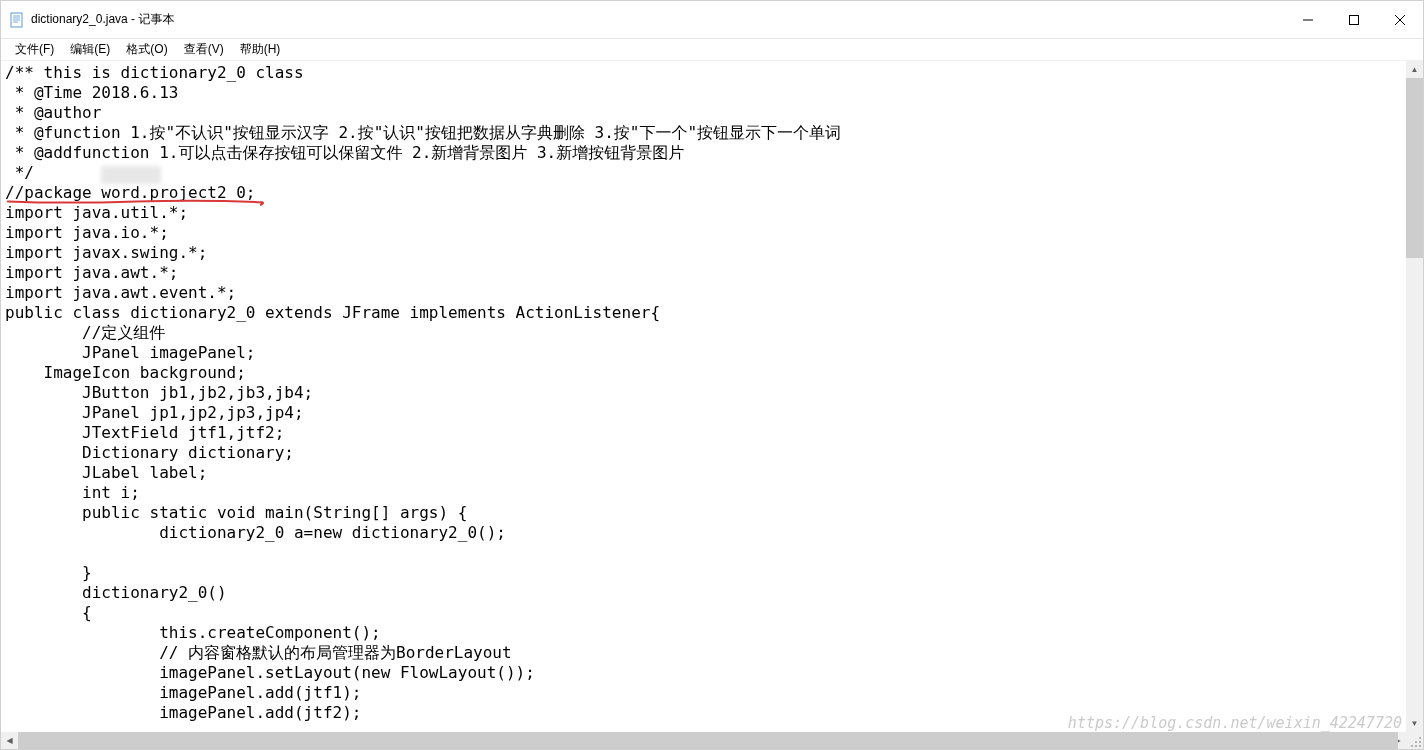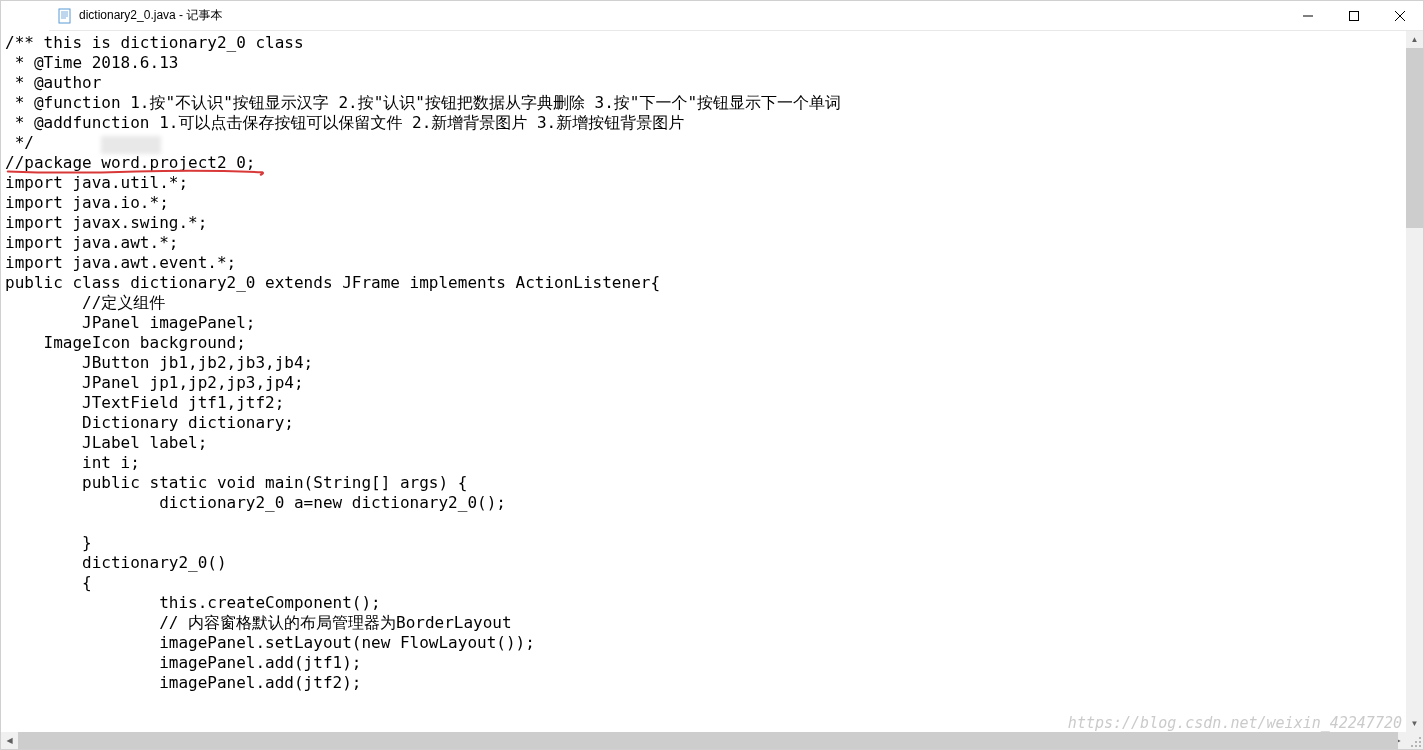--- a/index.html
+++ b/index.html
@@ -17,27 +17,26 @@
       position: relative;
     }
     .window {
       width: 100%;
       height: 100%;
       border: 1px solid #d0d0d0;
       display: flex;
       flex-direction: column;
     }
     .titlebar {
-      height: 30px;
+      height: 38px;
       background: #ffffff;
       display: flex;
       align-items: center;
       padding-left: 8px;
       border-bottom: 1px solid #e8e8e8;
-      margin-left: 48px;
     }
     .titlebar-icon {
       width: 16px;
       height: 16px;
       margin-right: 6px;
     }
     .titlebar-title {
       flex: 1;
       font-size: 12px;
       color: #000;
@@ -210,20 +209,27 @@
       </div>
       <div class="titlebar-btn close">
         <svg width="10" height="10" viewBox="0 0 10 10">
             <line x1="0" y1="0" x2="10" y2="10" stroke="#000" stroke-width="1"></line>
             <line x1="10" y1="0" x2="0" y2="10" stroke="#000" stroke-width="1"></line>
           </svg>
       </div>
     </div>
   </div>
 
+  <div class="menubar">
+    <div class="menu-item">文件(F)</div>
+    <div class="menu-item">编辑(E)</div>
+    <div class="menu-item">格式(O)</div>
+    <div class="menu-item">查看(V)</div>
+    <div class="menu-item">帮助(H)</div>
+  </div>
 
   <div class="content-wrapper">
     <div class="content">/** this is dictionary2_0 class
  * @Time 2018.6.13
  * @author
  * @function 1.按"不认识"按钮显示汉字 2.按"认识"按钮把数据从字典删除 3.按"下一个"按钮显示下一个单词
  * @addfunction 1.可以点击保存按钮可以保留文件 2.新增背景图片 3.新增按钮背景图片
  */
 //package word.project2_0;
 import java.util.*;

